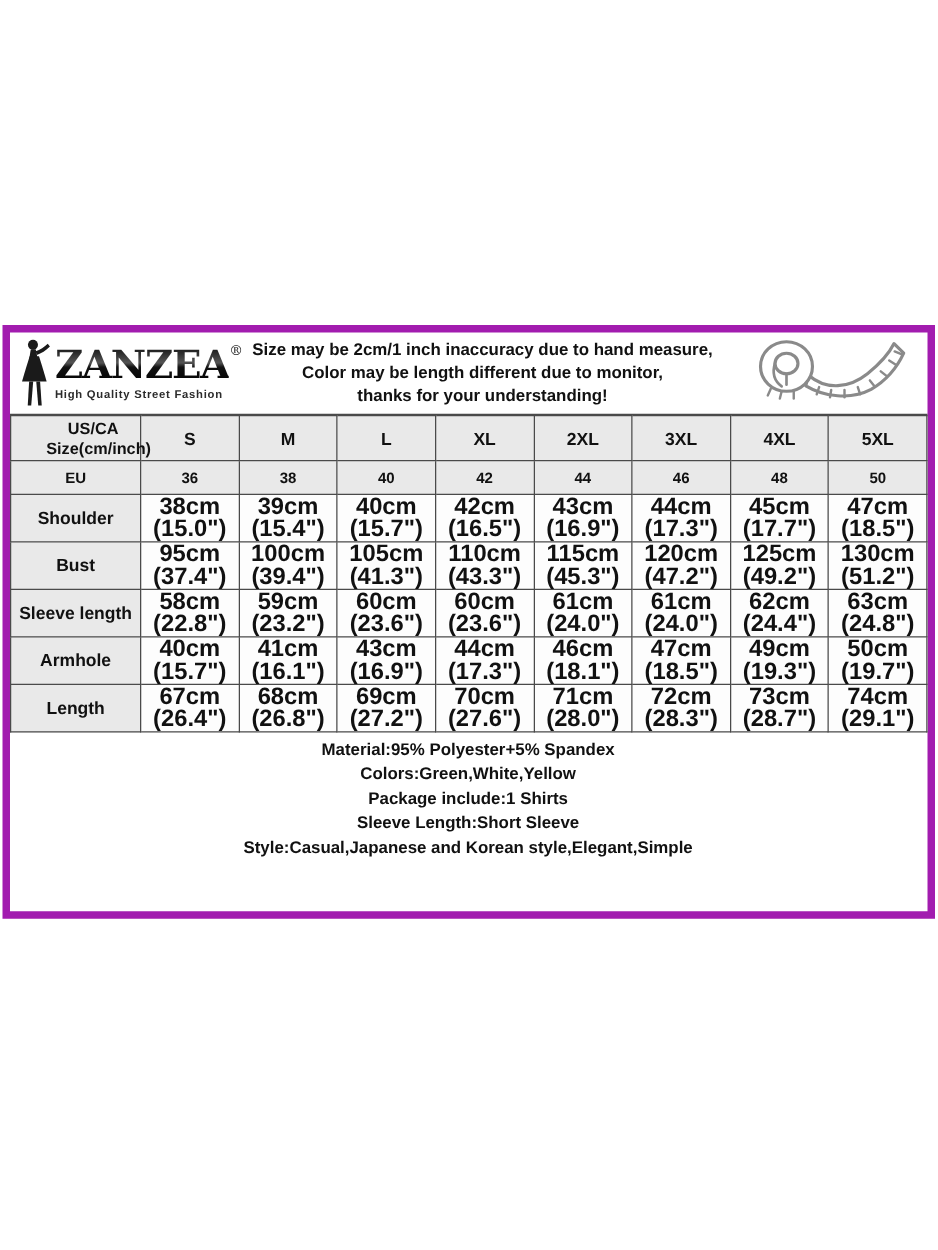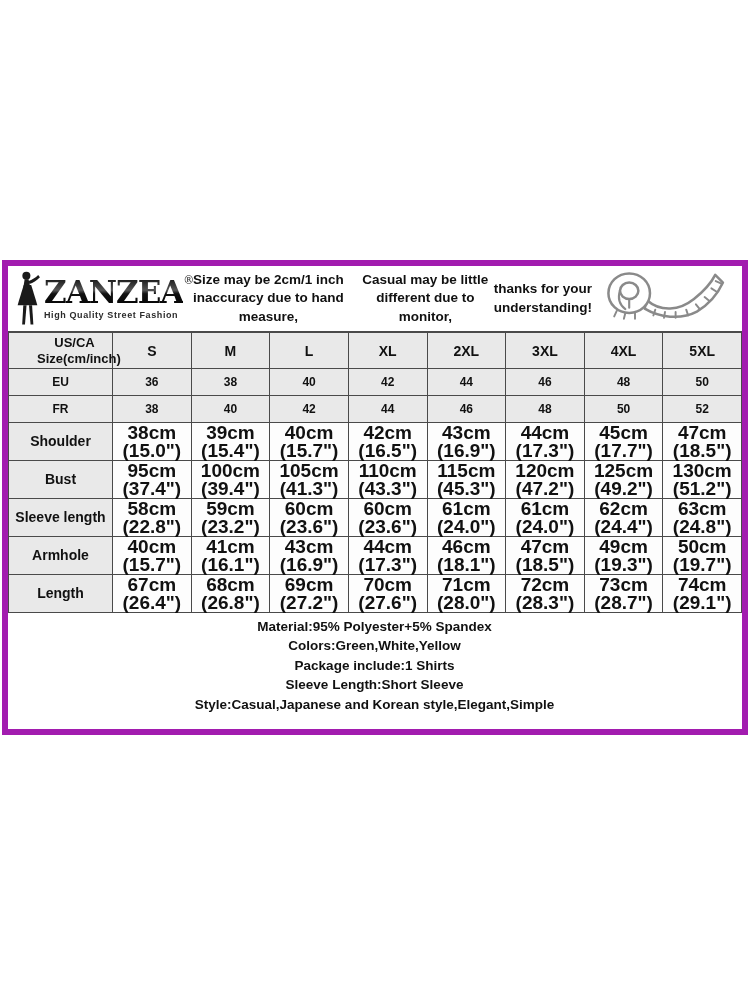--- a/index.html
+++ b/index.html
@@ -18,21 +18,21 @@
   .logo-text { margin-left:1px; line-height:1; }
   .logo-name { font-family:"DejaVu Serif", serif; font-weight:700; font-size:31px;
     letter-spacing:-1px; color:#1c1c1c; white-space:nowrap;
     background:linear-gradient(180deg,#000 0%,#555 45%,#111 55%,#000 100%);
     -webkit-background-clip:text; background-clip:text; -webkit-text-fill-color:transparent; }
   .logo-reg { font-family:"DejaVu Serif", serif; font-size:11px; vertical-align:top;
     position:relative; top:-2px; color:#1c1c1c; }
   .logo-tagline { font-size:9px; font-weight:700; letter-spacing:0.6px; color:#2b2b2b;
     margin-top:3px; white-space:nowrap; }
 
-  .notice-block { flex:1; display:flex; justify-content:center;
+  .notice-block { flex:1; display:flex; flex-direction:column; justify-content:center;
     align-items:center; font-size:13.5px; font-weight:700; line-height:18.5px; text-align:center; }
 
   .tape-block { width:150px; display:flex; align-items:center; justify-content:center; padding-right:6px; }
   .tape-block svg { width:132px; height:58px; }
 
   
   table.size-grid { width:100%; border-collapse:collapse; table-layout:fixed; }
   .size-grid col.c-label { width:104px; }
   .size-grid th, .size-grid td {
     border:1px solid #4a4a4a; text-align:center; vertical-align:middle;
@@ -70,21 +70,21 @@
       <div class="logo-text">
         <div>
           <span class="logo-name">ZANZEA</span><span class="logo-reg">®</span>
         </div>
         <div class="logo-tagline">High Quality Street Fashion</div>
       </div>
     </div>
 
     <div class="notice-block">
       <div>Size may be 2cm/1 inch inaccuracy due to hand measure,</div>
-      <div>Casual may be little different due to monitor,</div>
+      <div>Color may be length different due to monitor,</div>
       <div>thanks for your understanding!</div>
     </div>
 
     <div class="tape-block">
       <svg viewBox="0 0 134 60" fill="none" stroke="#8a8a8a" stroke-width="2.6" stroke-linejoin="round" stroke-linecap="round">
         <path d="M49 31 C 64 44, 83 42, 98 30 C 108 22, 116 13, 120 5 L 128 13 C 122 26, 113 36, 101 43 C 84 52, 62 49, 47 40 Z" fill="#fff"></path>
         <ellipse cx="31" cy="24" rx="21.5" ry="20.5" fill="#fff"></ellipse>
         <ellipse cx="31" cy="21.5" rx="9.5" ry="8.5" fill="#fff"></ellipse>
         <path d="M21.5 21 C 19 29 21 36 27 40.5" stroke-width="2.2"></path>
         <path d="M31 30 L31 39" stroke-width="2.2"></path>
@@ -135,31 +135,20 @@
       <td class="lbl">EU</td>
       <td>36</td>
       <td>38</td>
       <td>40</td>
       <td>42</td>
       <td>44</td>
       <td>46</td>
       <td>48</td>
       <td>50</td>
     </tr>
-    <tr class="region-row">
-      <td class="lbl">FR</td>
-      <td>38</td>
-      <td>40</td>
-      <td>42</td>
-      <td>44</td>
-      <td>46</td>
-      <td>48</td>
-      <td>50</td>
-      <td>52</td>
-    </tr>
 
     <tr class="measure-row">
       <td class="lbl">Shoulder</td>
       <td>
             <span>38cm</span>
             <span>(15.0")</span>
           </td>
       <td>
             <span>39cm</span>
             <span>(15.4")</span>

